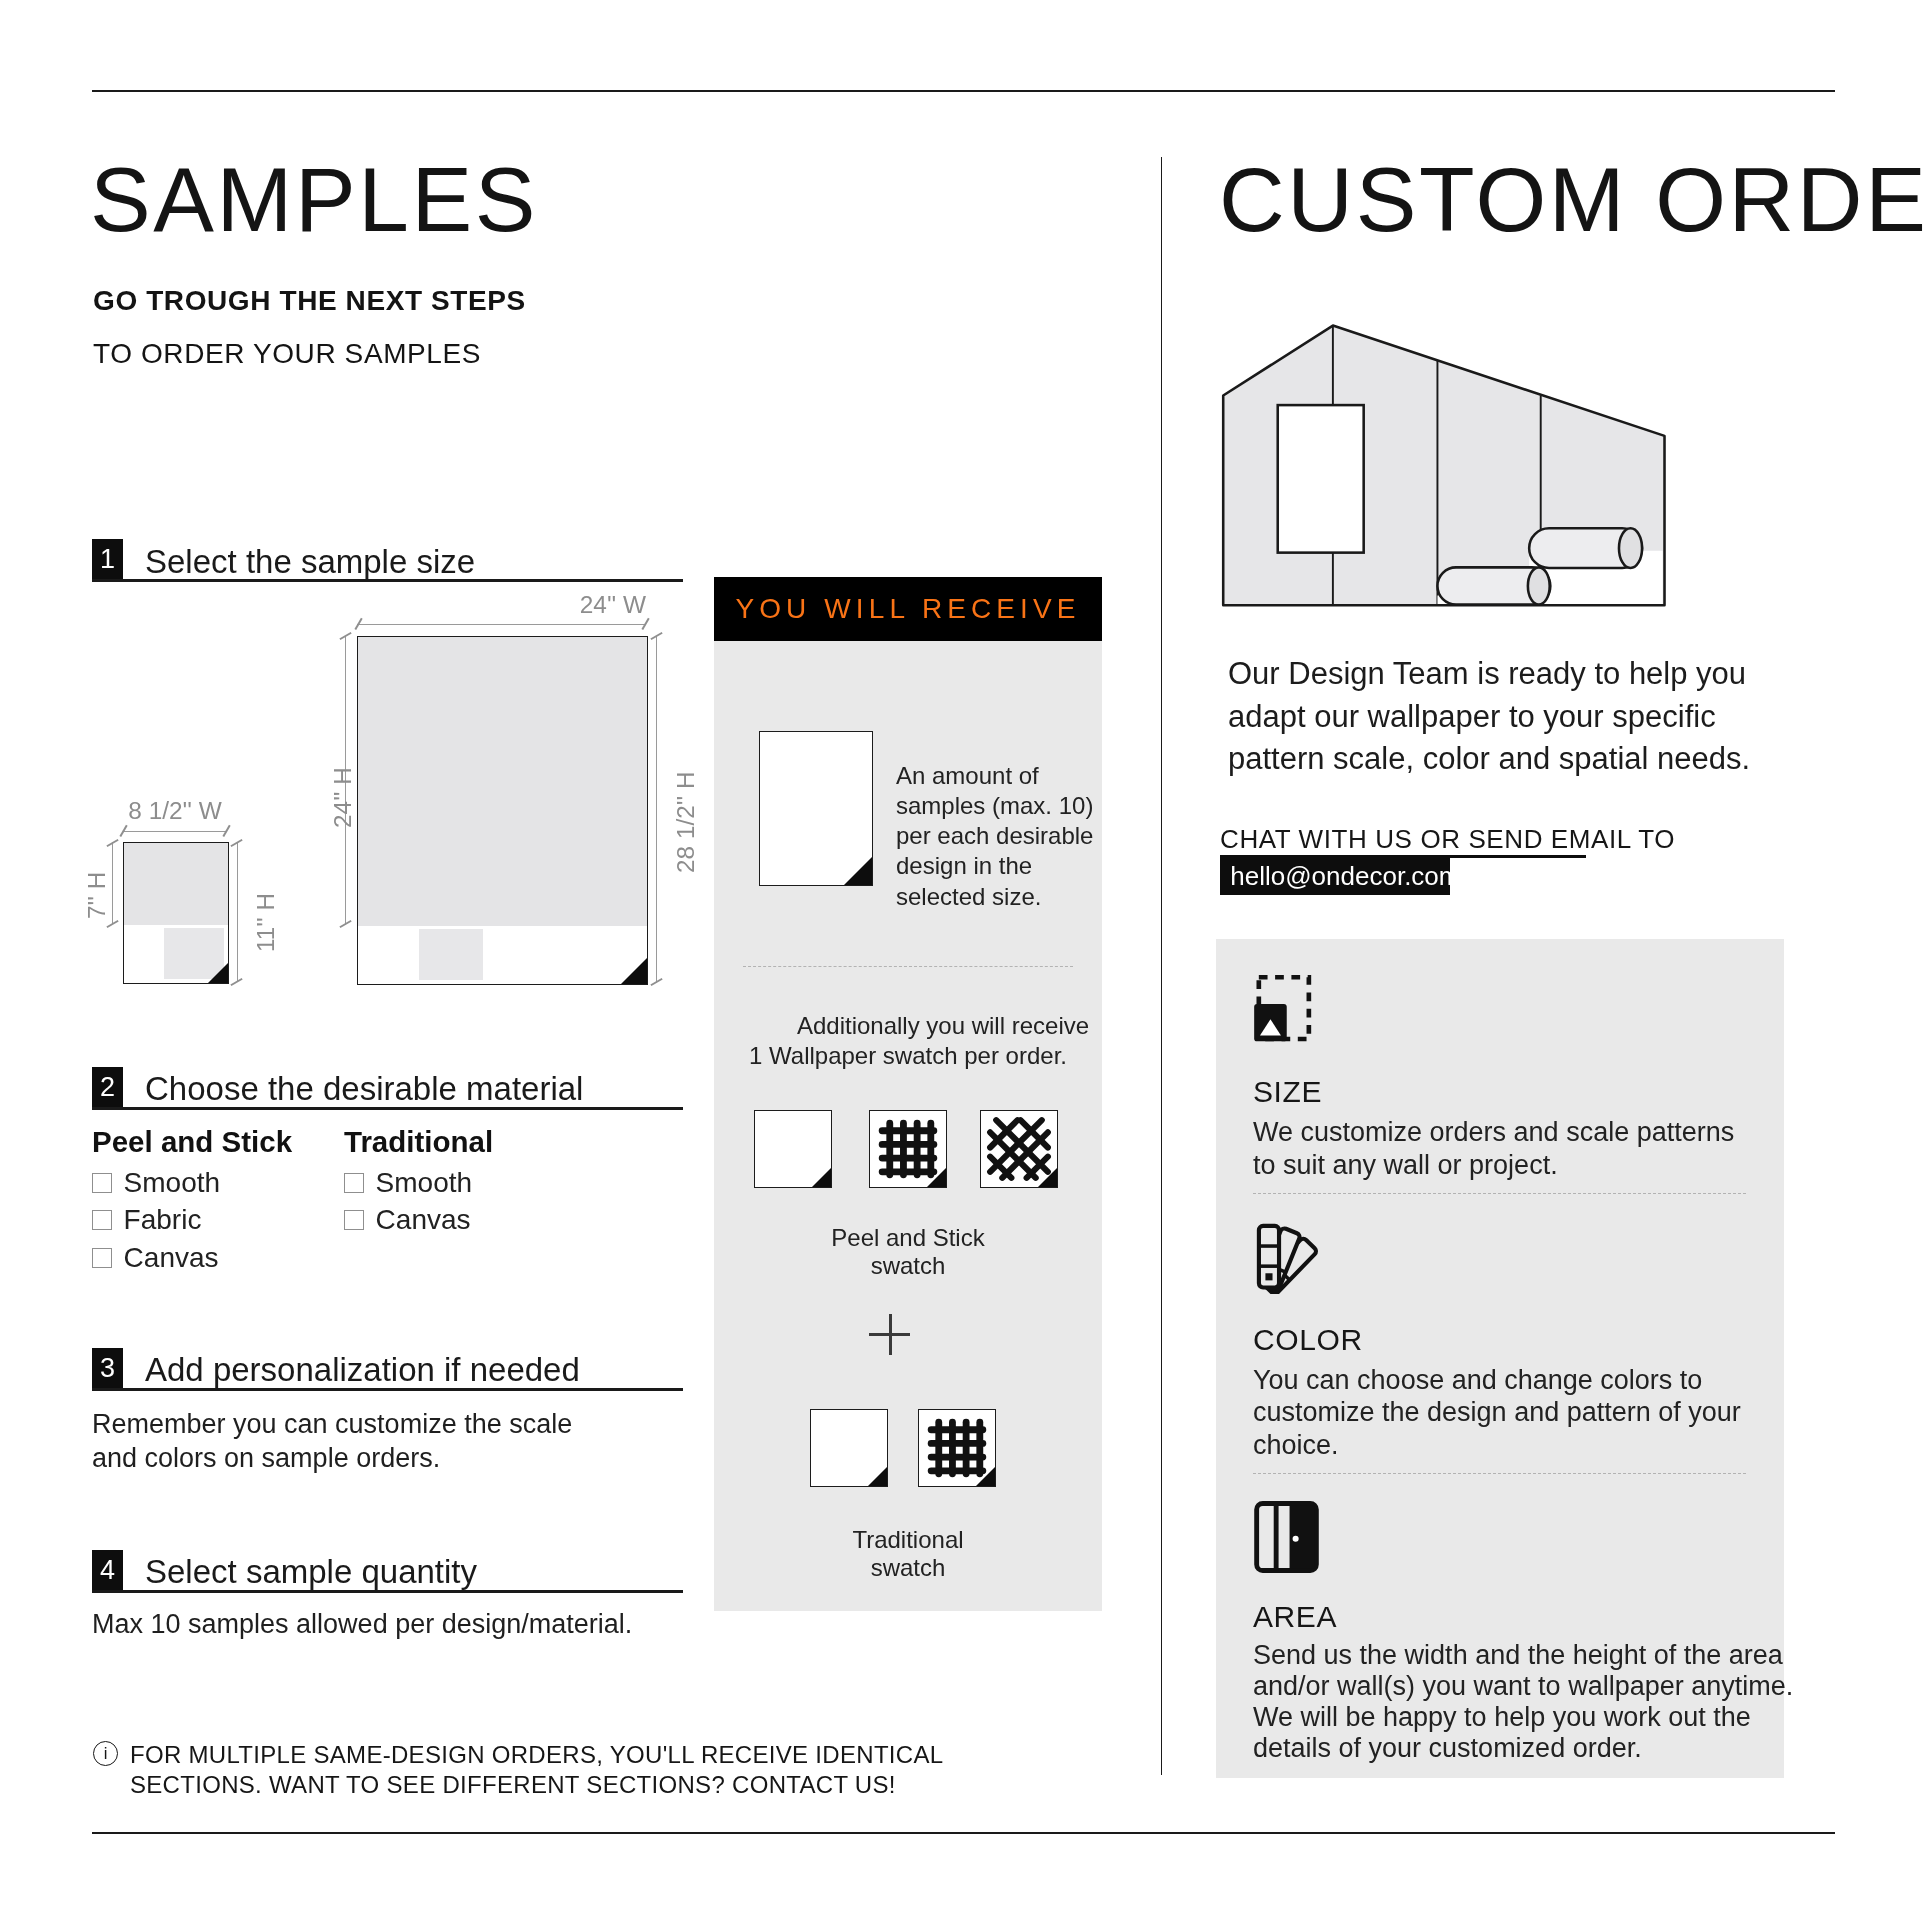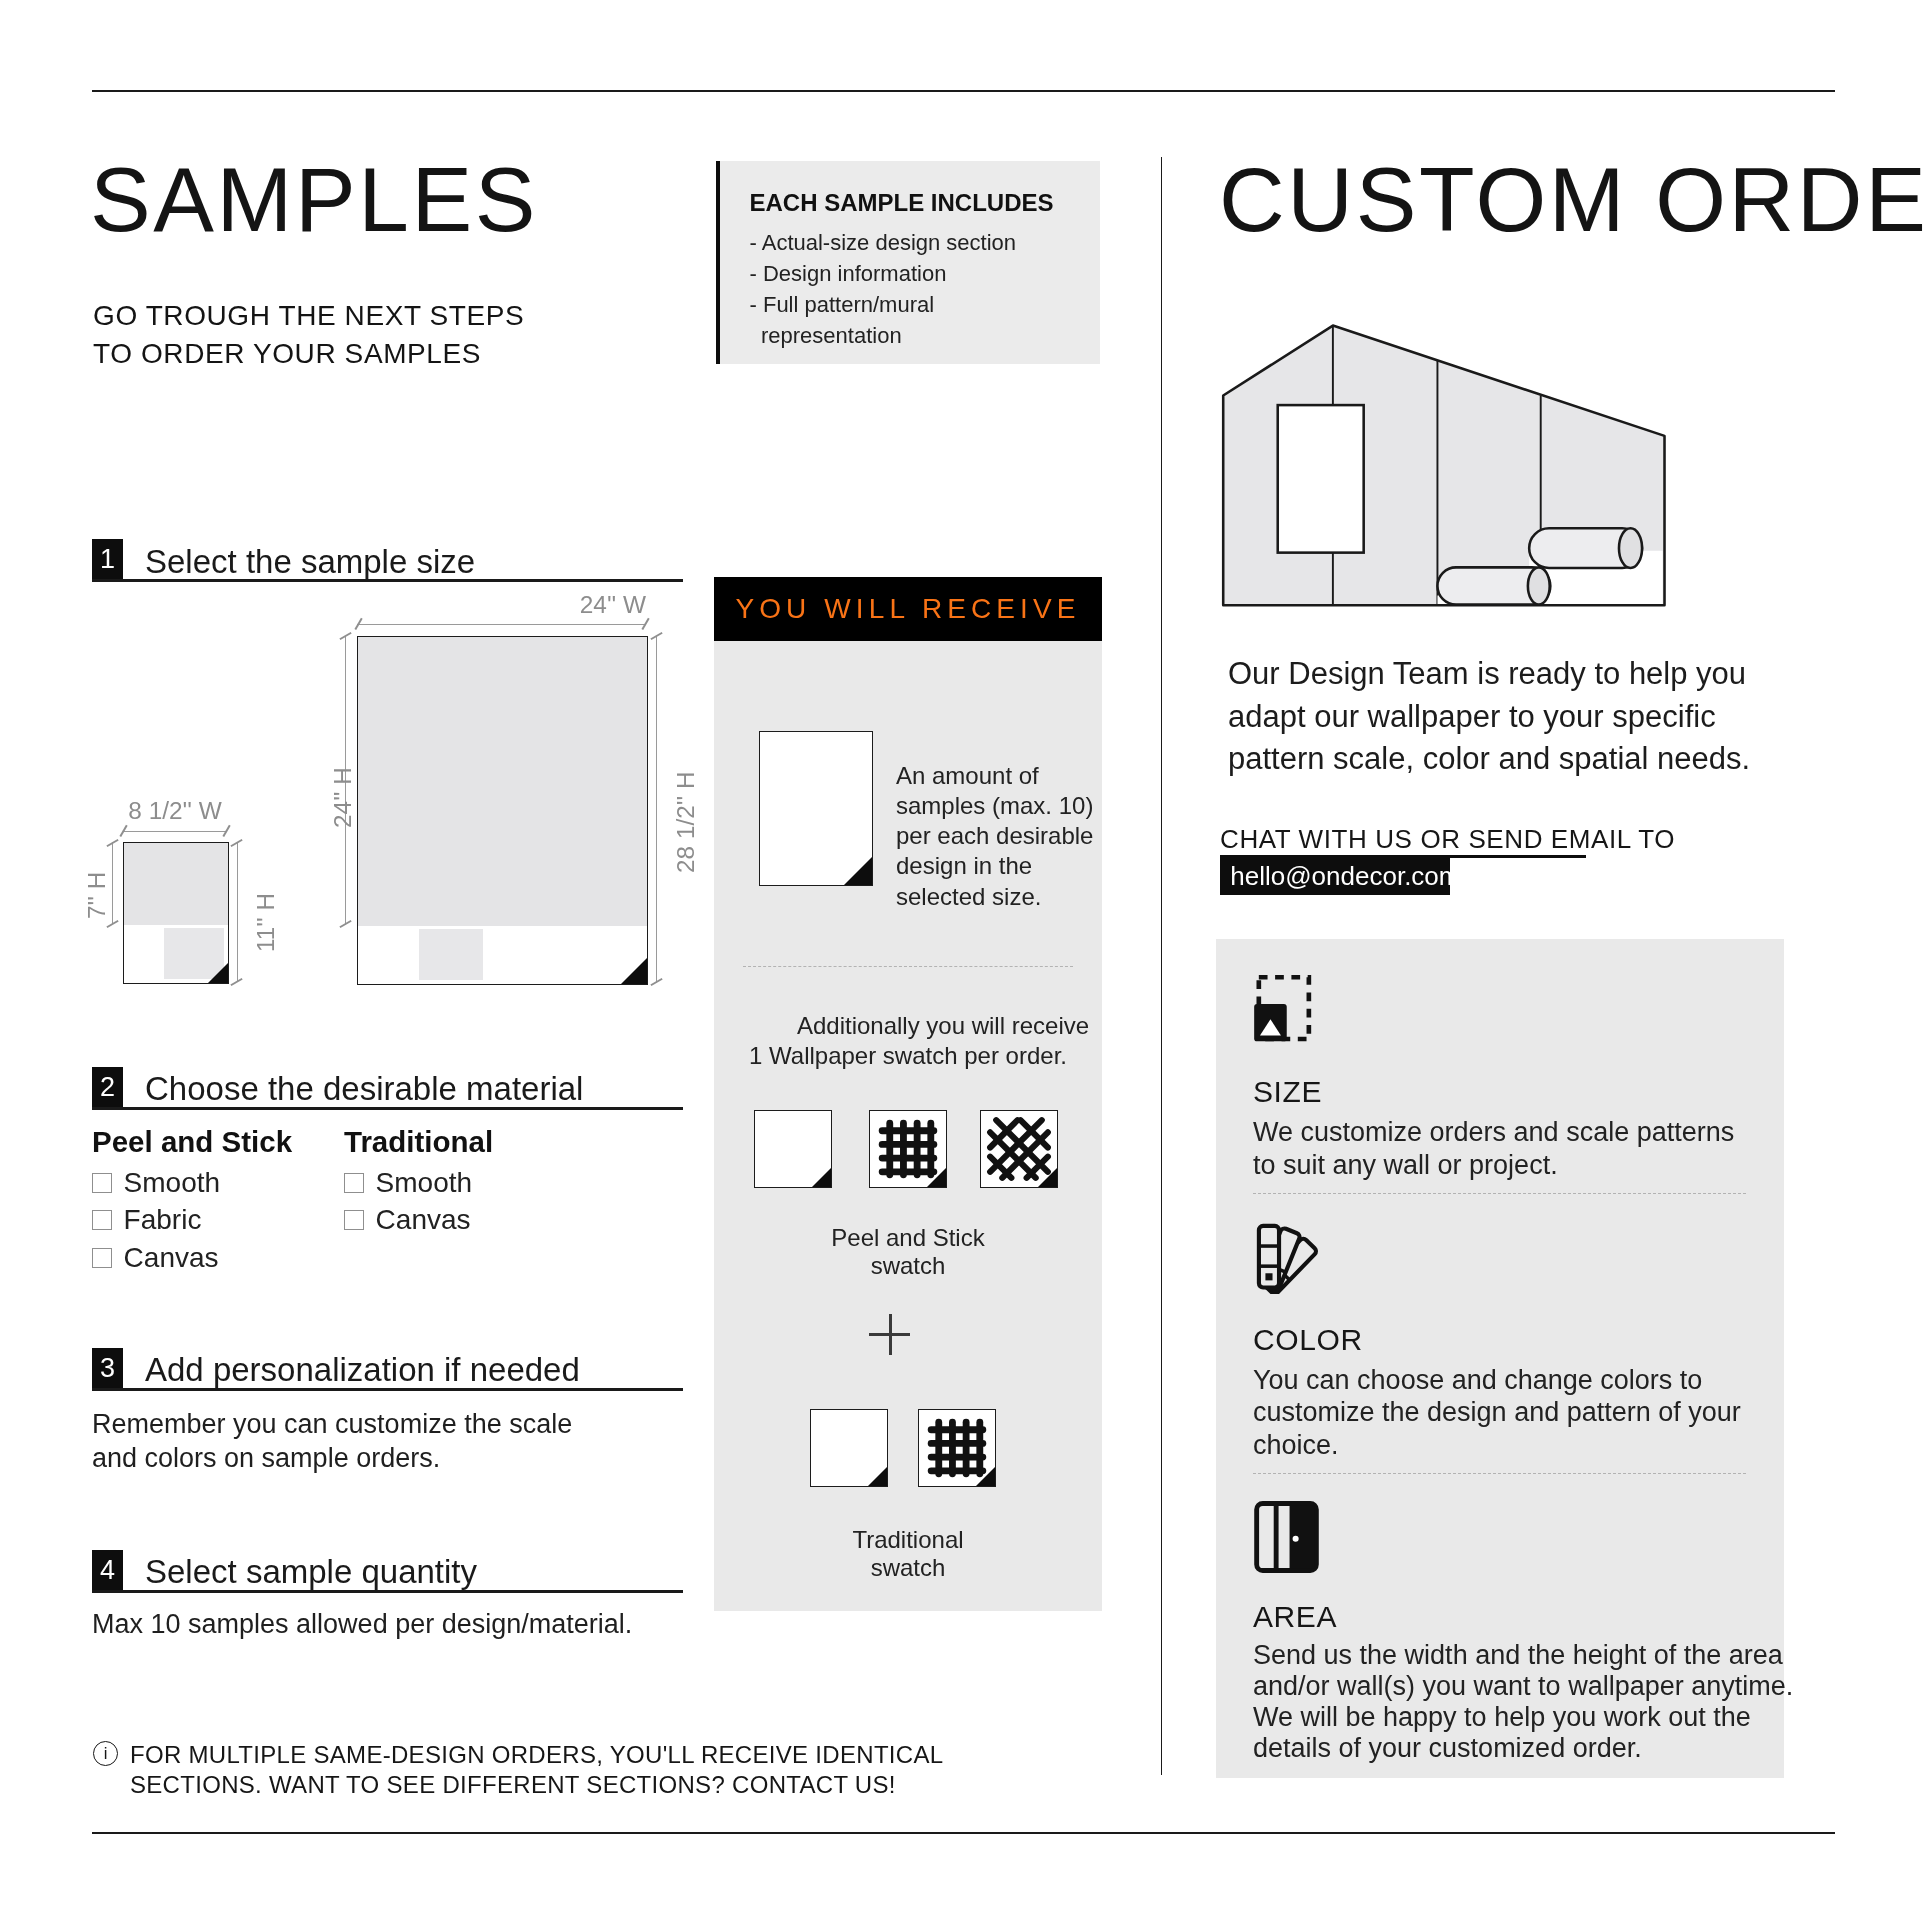--- a/index.html
+++ b/index.html
@@ -56,21 +56,21 @@
 </head>
 <body>
 
 <div id="canvas">
 
   <div class="rule" style="left:92px;top:90px;width:1743px;"></div>
   <div class="rule" style="left:92px;top:1832px;width:1743px;"></div>
   <div class="vdivider" style="left:1161px;top:157px;height:1618px;"></div>
 
   <div class="big-title" style="left:90px;top:148px;">SAMPLES</div>
-  <div class="subtext" style="left:93px;top:300px;">GO TROUGH THE NEXT STEPS</div>
+  <div class="subtext" style="left:93px;top:285px;font-weight:bold;">GO TROUGH THE NEXT STEPS</div>
   <div class="subtext" style="left:93px;top:338px;">TO ORDER YOUR SAMPLES</div>
 
   <div class="step-num" style="left:92px;top:539px;">1</div>
   <div class="step-title" style="left:145px;top:543px;">Select the sample size</div>
   <div class="step-rule" style="top:579px;"></div>
 
   <div class="dim-label" style="left:357px;top:591px;width:289px;text-align:right;">24'' W</div>
   <div class="dim-line-h" style="left:357px;top:624px;width:289px;"></div>
   <div class="tk h" style="left:352px;top:623px;"></div>
   <div class="tk h" style="left:639px;top:623px;"></div>
@@ -142,27 +142,20 @@
 
   <div class="step-num" style="left:92px;top:1550px;">4</div>
   <div class="step-title" style="left:145px;top:1553px;">Select sample quantity</div>
   <div class="step-rule" style="top:1590px;"></div>
   <div class="body-line" style="left:92px;top:1609px;">Max 10 samples allowed per design/material.</div>
 
   <div class="info-circle" style="left:93px;top:1741px;">i</div>
   <div class="footnote" style="left:130px;top:1741px;">FOR MULTIPLE SAME-DESIGN ORDERS, YOU'LL RECEIVE IDENTICAL</div>
   <div class="footnote" style="left:130px;top:1771px;">SECTIONS. WANT TO SEE DIFFERENT SECTIONS? CONTACT US!</div>
 
-  <div class="includes-box">
-    <div class="includes-title">EACH SAMPLE INCLUDES</div>
-    <div class="includes-item" style="top:69px;">- Actual-size design section</div>
-    <div class="includes-item" style="top:100px;">- Design information</div>
-    <div class="includes-item" style="top:131px;">- Full pattern/mural</div>
-    <div class="includes-item" style="top:162px;left:41px;">representation</div>
-  </div>
 
   <div class="receive-panel">
     <div class="receive-header">YOU WILL RECEIVE</div>
 
     <div class="page-icon" style="left:45px;top:154px;width:112px;height:153px;">
       <div class="fold" style="border-left-width:28px;border-bottom-width:28px;"></div>
     </div>
     <div class="panel-line" style="left:182px;top:185px;">An amount of</div>
     <div class="panel-line" style="left:182px;top:215px;">samples (max. 10)</div>
     <div class="panel-line" style="left:182px;top:245px;">per each desirable</div>

